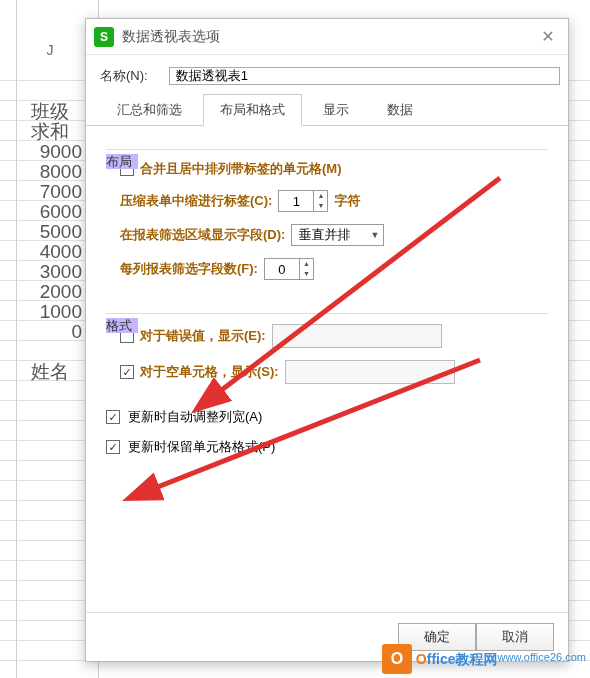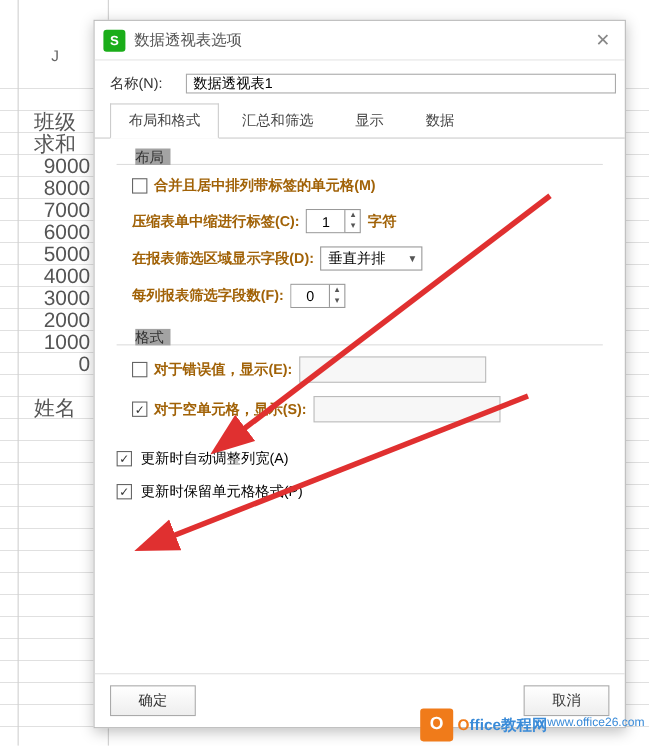--- a/index.html
+++ b/index.html
@@ -142,21 +142,21 @@
     fieldset > legend {
       color: #333;
       padding: 0 4px 0 0;
       margin-bottom: 4px;
       width: 100%;
       border-bottom: 1px solid #ddd;
       line-height: 1;
       position: relative;
     }
     fieldset > legend span{
-      background:#a3a3a3; padding-right:6px; position:relative; top:0;margin-left:17px;
+      background:#c4b5fd; padding-right:6px; position:relative; top:19px;
     }
     .field-row {
       display: flex;
       align-items: center;
       padding: 6px 0 6px 14px;
       gap: 6px;
     }
     .field-row label { color: #a16207; font-weight: bold; }
     .chk {
       width: 14px; height: 14px;
@@ -195,23 +195,22 @@
     .txt-input {
       height: 24px; border: 1px solid #bbb;
       background: #f7f7f7; width: 170px;
     }
     .checkline {
       display: flex; align-items: center;
       padding: 6px 0; gap: 8px;
     }
     .footer {
       display: flex;
-      justify-content: space-between;
+      justify-content: flex-end;
       padding: 10px 14px;
-      gap: 10px;
       border-top: 1px solid #e0e0e0;
     }
     .btn {
       min-width: 78px; height: 28px;
       border: 1px solid #aaa;
       background: linear-gradient(#fff,#eee);
       cursor: pointer;
       font-size: 13px;
       color: #333;
     }
@@ -269,22 +268,22 @@
     <div class="title">数据透视表选项</div>
     <div class="close-x">✕</div>
   </div>
 
   <div class="name-row">
     <label>名称(N):</label>
     <input type="text" value="数据透视表1" style="">
   </div>
 
   <div class="tabs">
+    <div class="tab">汇总和筛选</div>
     <div class="tab active">布局和格式</div>
-    <div class="tab">汇总和筛选</div>
     <div class="tab">显示</div>
     <div class="tab">数据</div>
   </div>
 
   <div class="tab-content">
     <fieldset>
       <legend><span>布局</span></legend>
       <div class="field-row">
         <span class="chk"></span>
         <label>合并且居中排列带标签的单元格(M)</label>

